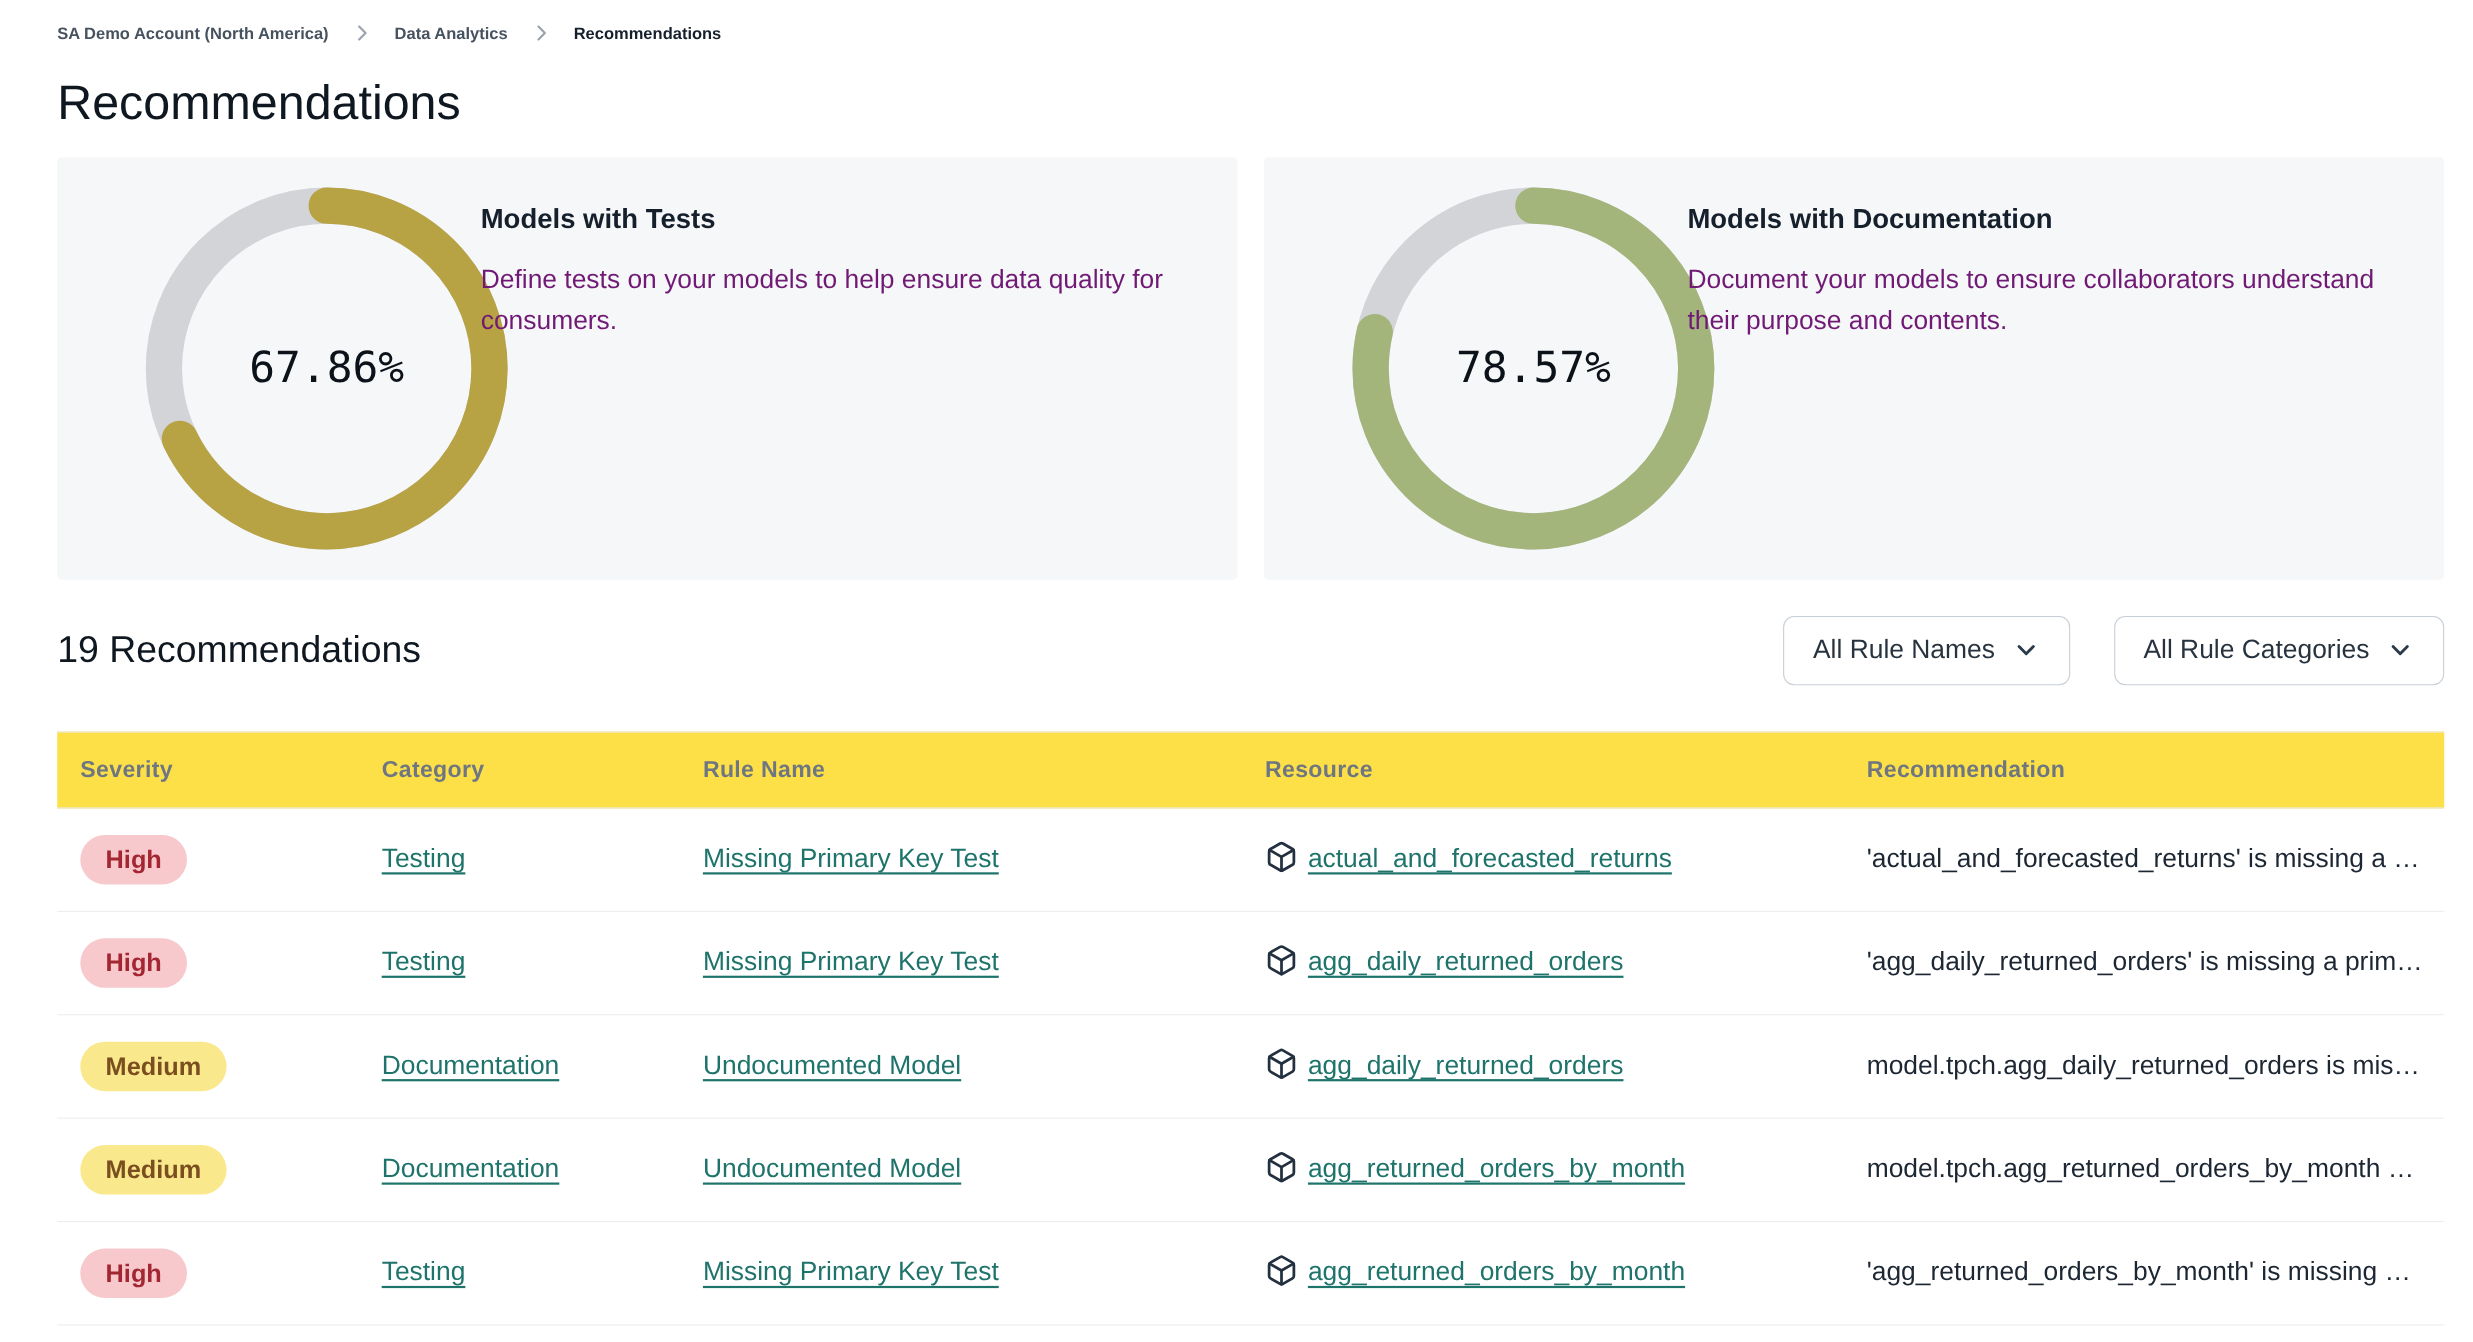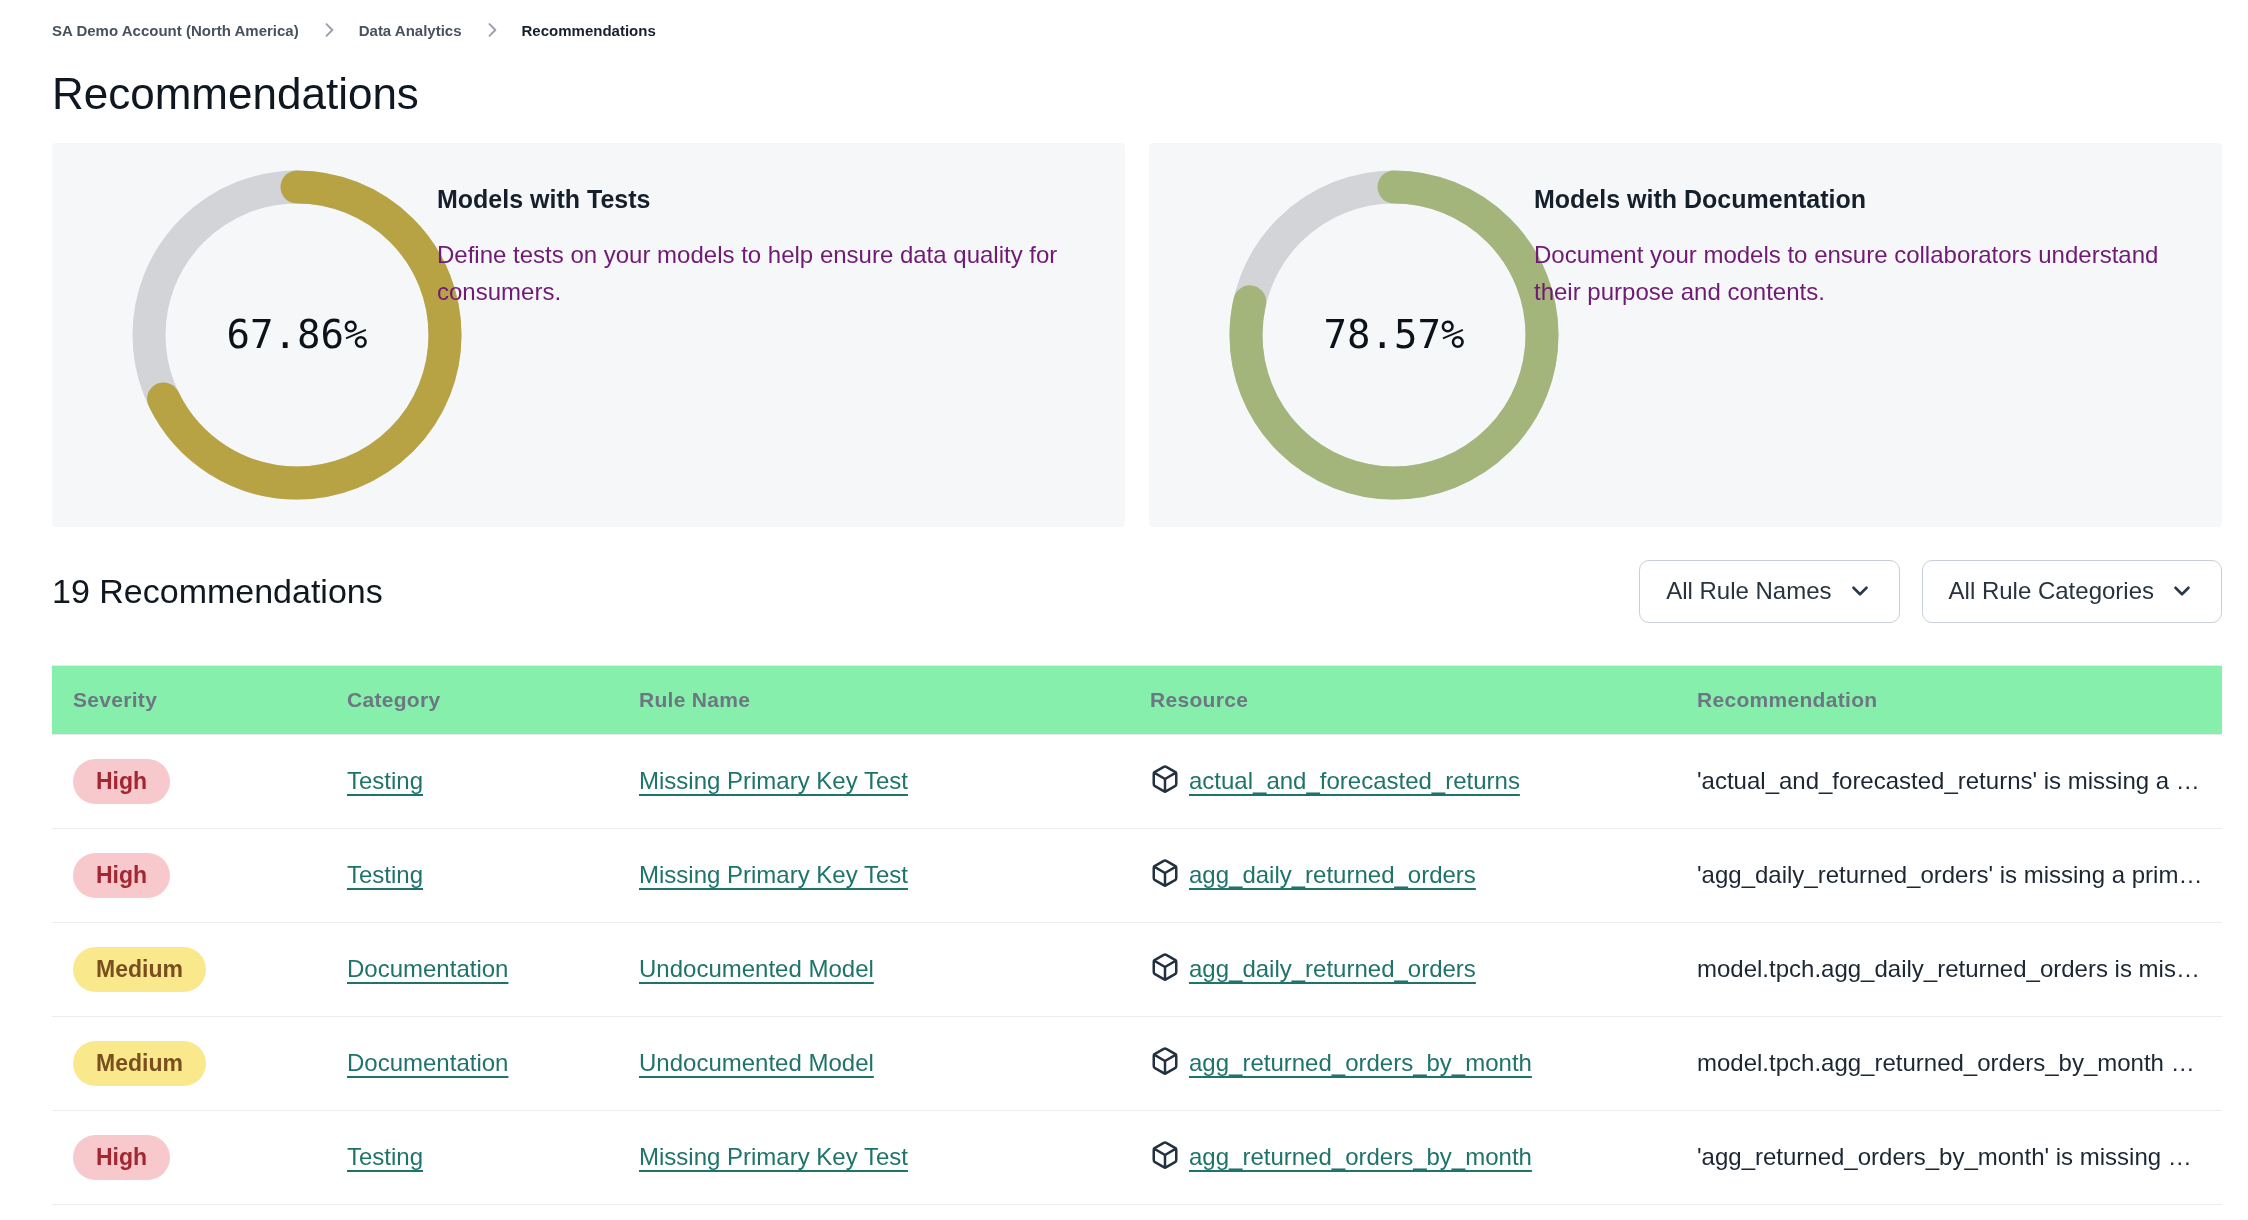--- a/index.html
+++ b/index.html
@@ -24,32 +24,32 @@
   .donut-wrap svg { display:block; }
   .donut-label { position:absolute; inset:0; display:flex; align-items:center; justify-content:center;
                  font-family:"DejaVu Sans Mono", monospace; font-size:39px; color:#0c1219; }
   .card-text { position:absolute; left:385px; top:42px; padding-right:55px; }
   .card-title { font-size:25px; font-weight:700; color:#15202c; }
   .card-desc { margin-top:22px; font-size:24px; line-height:37px; color:#701a75; max-width:660px; }
 
   
   .list-header { display:flex; align-items:center; justify-content:space-between; margin-top:33px; height:63px; }
   .list-title { font-size:34px; font-weight:500; color:#0f1720; }
-  .filters { display:flex; gap:22px;justify-content:flex-end; }
+  .filters { display:flex; gap:40px;justify-content:flex-end; }
   .filter-btn { display:inline-flex; align-items:center; gap:15px; height:63px; padding:0 26px;
                 background:#fff; border:1px solid #c8cfd6; border-radius:10px;
                 font-family:"Liberation Sans", sans-serif; font-size:24px; font-weight:500;
                 color:#27333f; cursor:pointer; white-space:nowrap; }
   .chevron-down { display:flex; align-items:center; color:#2b3a4a; }
 
   
   .table { margin-top:42px; }
   .trow { display:grid; grid-template-columns:274px 292px 511px 547px 1fr;
           align-items:center; padding-left:21px; }
-  .thead { height:70px; background:#86efac; border-top:1px solid #e8eaec; border-bottom:1px solid #e8eaec; }
+  .thead { height:70px; background:#fde047; border-top:1px solid #e8eaec; border-bottom:1px solid #e8eaec; }
   .th { font-size:21px; font-weight:600; color:#6e7682; letter-spacing:0.3px; }
   .tbody .trow { height:94px; border-bottom:1px solid #ebedef; }
   .badge { display:inline-flex; align-items:center; height:45px; padding:0 23px; border-radius:23px;
            font-size:23px; font-weight:700; }
   a.link { color:var(--link,#1e746b); font-size:24px; text-decoration:underline;
            text-decoration-thickness:2px; text-underline-offset:5px; cursor:pointer; }
   .resource-cell { display:flex; align-items:center; gap:9px; }
   .cube { color:#22303f; flex:0 0 auto; }
   .rec-text { font-size:24px; color:#1c2733; white-space:nowrap; overflow:hidden; }
 </style>

